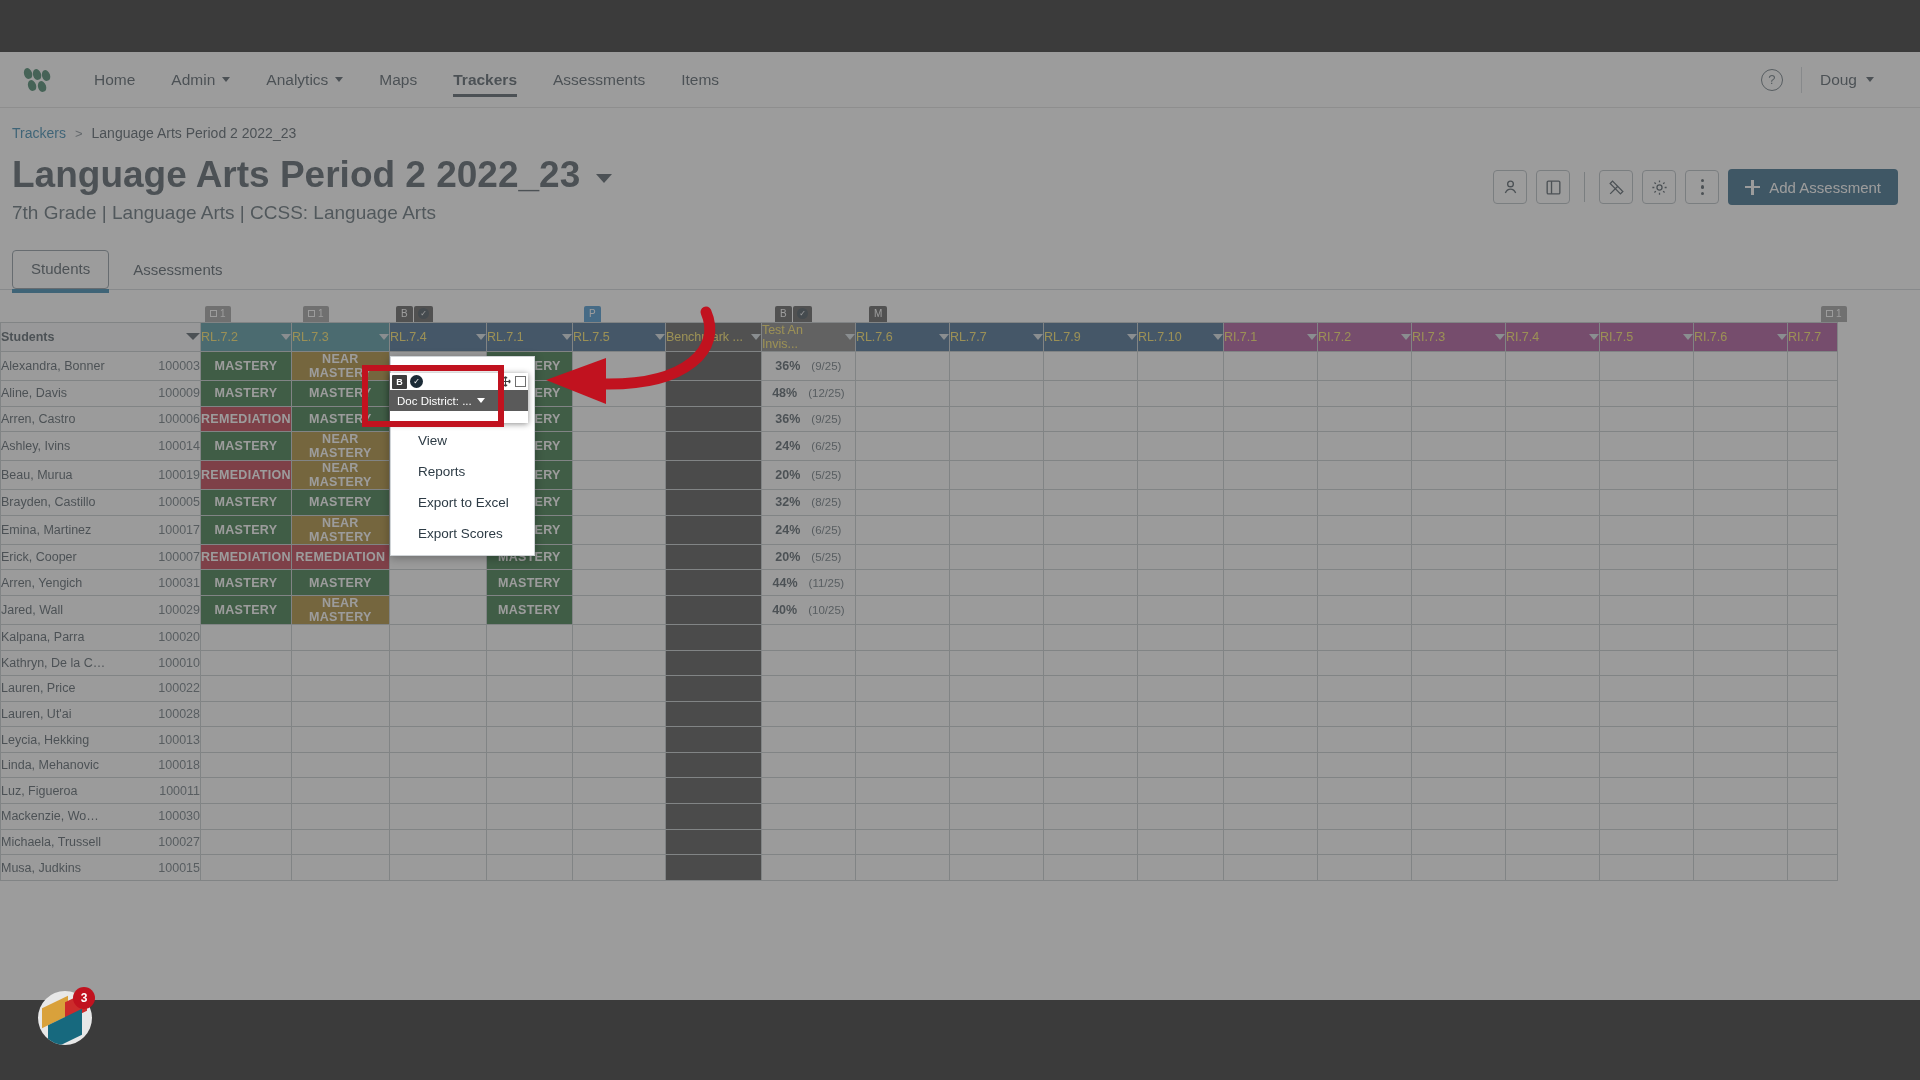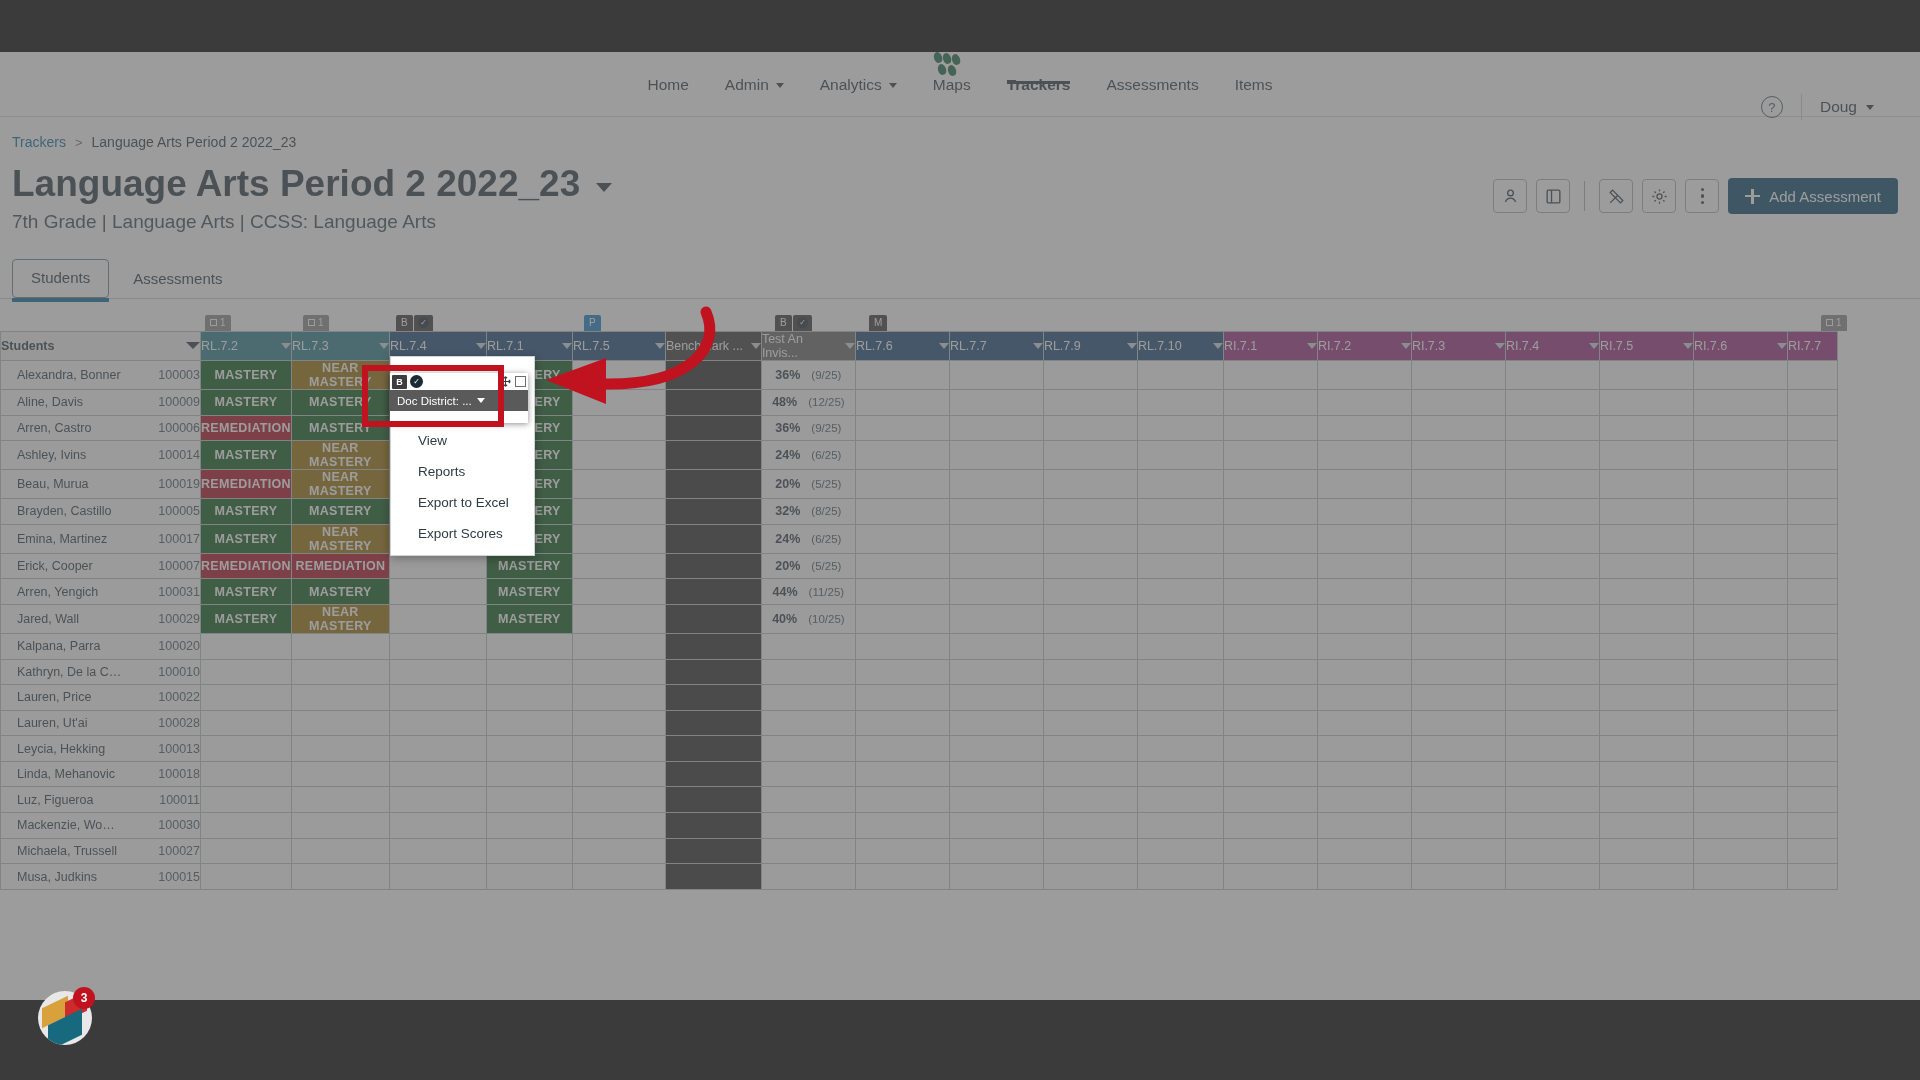--- a/index.html
+++ b/index.html
@@ -26,27 +26,26 @@
   #scrim {
     position: absolute; inset: 0;
     background: rgba(96,96,96,0.62);
     pointer-events: none;
     z-index: 60;
   }
 
   
   .topnav {
     position: relative;
-    height: 65px;
+    height: 56px;
     background: #ffffff;
     border-bottom: 1px solid #d9d9d9;
     display: flex; align-items: center;
     padding: 0 24px;
     z-index: 5;
-    flex-direction: column;
   }
   .brand-logo { width: 26px; height: 24px; position: relative; margin-right: 26px; flex: 0 0 auto;}
   .brand-logo i {
     position: absolute; width: 8px; height: 11px; border-radius: 50% 50% 45% 45%;
     background: #1d6b4a;
   }
   .brand-logo i:nth-child(1){ left:0;  top:0; transform: rotate(-18deg);}
   .brand-logo i:nth-child(2){ left:9px;top:1px; transform: rotate(-18deg);}
   .brand-logo i:nth-child(3){ left:18px;top:2px;transform: rotate(-18deg);}
   .brand-logo i:nth-child(4){ left:4px; top:12px;transform: rotate(-18deg);}
@@ -172,36 +171,36 @@
   th.col-students {
     width: 200px; background:#f4f5f6; color:#2d3b45; font-weight:bold;
     font-size: 15px; text-align:left; padding: 0 14px; height: 36px;
   }
   th.col-students .inner { display:flex; align-items:center; justify-content:space-between;}
   .hdr-chev {
     width:0;height:0;border-left:7px solid transparent;border-right:7px solid transparent;
     border-top:7px solid #2d3b45;
   }
   th.col-std {
-    height:36px; color:#ffffff; font-size:13px; text-align:left; padding: 0 10px;
+    height:36px; color:#fde047; font-size:13px; text-align:left; padding: 0 10px;
     font-weight: normal;
   }
   th.col-std .hd { display:flex;align-items:center;justify-content:space-between;gap:6px;}
   th.col-std .tri {
     width:0;height:0;border-left:5px solid transparent;border-right:5px solid transparent;
     border-top:6px solid #cfd9df;
   }
   .c-teal   { background:#2a7f8d; }
   .c-blue   { background:#1c4a77; }
   .c-mag    { background:#9b3184; }
   .c-dark   { background:#3a3a3a; }
   .c-gray   { background:#666; }
 
   td.name { background:#fbfbfb; color:#2d3b45; padding: 0 14px; text-align:left; font-size:13px;}
-  td.name .row { display:flex; align-items:center; justify-content:space-between;padding-left:16px; }
+  td.name .row { display:flex; align-items:center; justify-content:space-between; }
   td.name .sid { color:#4c5a63; font-size:12.5px; }
   td.cell { text-align:center; color:#fff; font-size:11px; font-weight:bold; letter-spacing:.3px;}
   td.blankcell { background:#fcfcfc; }
   td.darkcell { background:#2b2b2b; }
   .v-mastery { background:#0f5a1e; }
   .v-near    { background:#9a7209; }
   .v-rem     { background:#b10f22; }
   td.pct { background:#fbfbfb; color:#2d3b45; font-size:12px; text-align:center;}
   td.pct .p { font-weight:bold; margin-right: 11px;}
   td.pct .f { color:#4c5a63; font-size:11.5px;}

